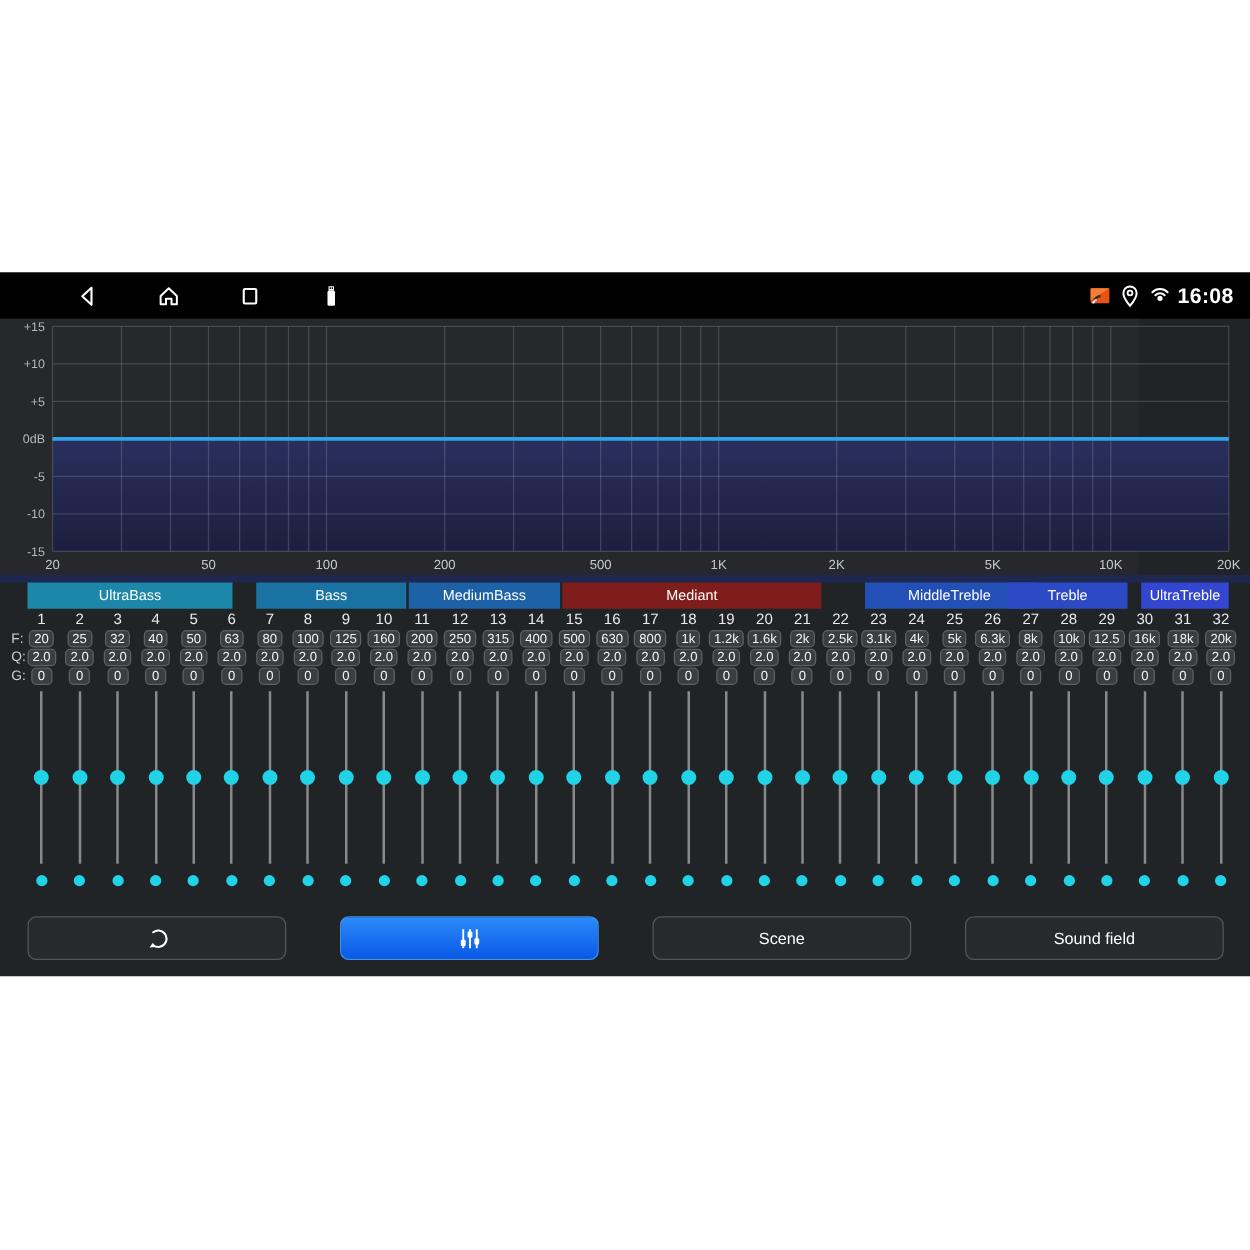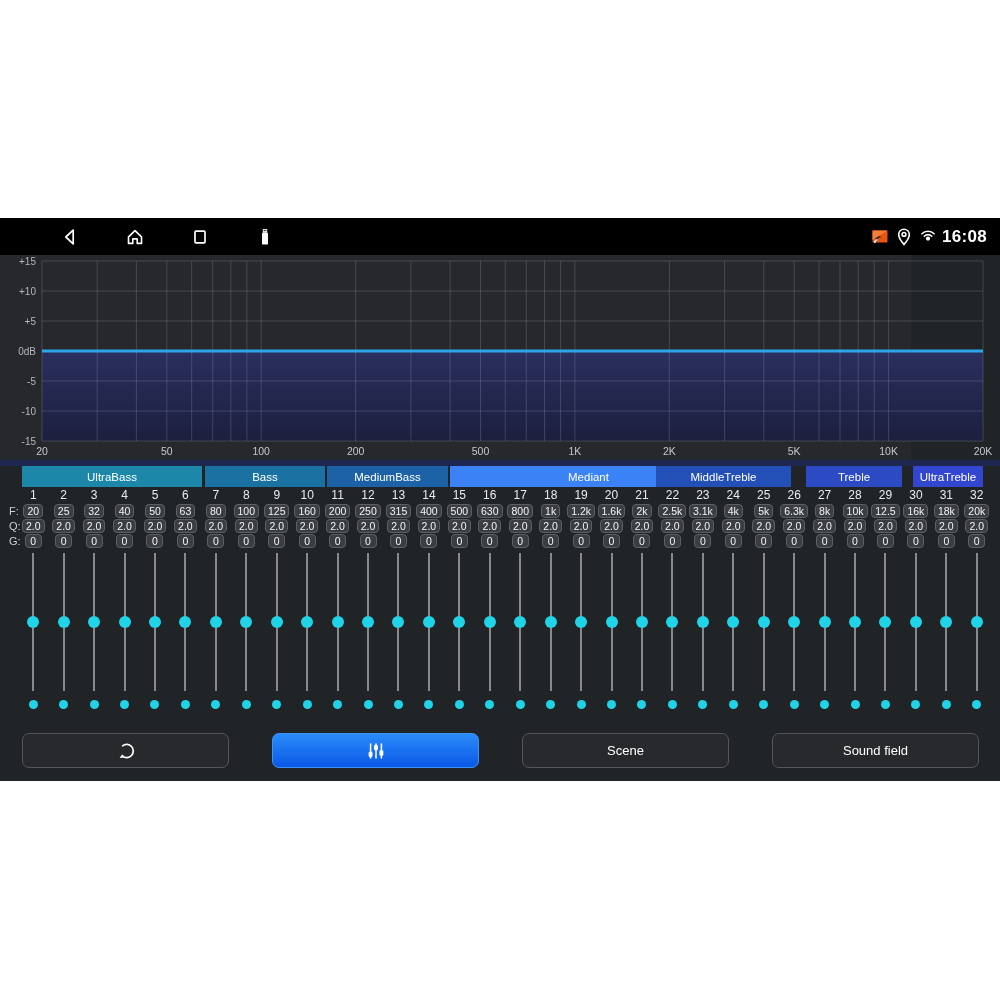--- a/index.html
+++ b/index.html
@@ -148,25 +148,25 @@
           <text x="669.3" y="200" text-anchor="middle" font-size="10.5" fill="#c6c9cc">2K</text>
           <text x="794.2" y="200" text-anchor="middle" font-size="10.5" fill="#c6c9cc">5K</text>
           <text x="888.6" y="200" text-anchor="middle" font-size="10.5" fill="#c6c9cc">10K</text>
           <text x="983.0" y="200" text-anchor="middle" font-size="10.5" fill="#c6c9cc">20K</text>
         </svg>
     </div>
 
     <div class="divider"></div>
 
     <div id="bands">
-        <div class="band" style="left: 22px; width: 180px; background: rgb(28, 135, 168);">UltraBass</div>
+        <div class="band" style="left: 22px; width: 164px; background: rgb(28, 135, 168);">UltraBass</div>
         <div class="band" style="left: 205px; width: 120px; background: rgb(26, 114, 162);">Bass</div>
         <div class="band" style="left: 327px; width: 121px; background: rgb(29, 98, 166);">MediumBass</div>
-        <div class="band" style="left: 450px; width: 207px; background: #3b82f6; padding-left: 35px;">Mediant</div>
-        <div class="band" style="left: 656px; width: 135px; background: rgb(35, 80, 182);">MiddleTreble</div>
+        <div class="band" style="left: 450px; width: 207px; background: #7f1d1d;">Mediant</div>
+        <div class="band" style="left: 692px; width: 135px; background: rgb(35, 80, 182);">MiddleTreble</div>
         <div class="band" style="left: 806px; width: 96px; background: rgb(43, 74, 196);">Treble</div>
         <div class="band" style="left: 913px; width: 70px; background: rgb(51, 70, 208);">UltraTreble</div>
       </div>
 
     <div class="rowlabel" id="lab-f">F:</div>
     <div class="rowlabel" id="lab-q">Q:</div>
     <div class="rowlabel" id="lab-g">G:</div>
 
     <div class="rowgrid" id="row-num">
         <div class="cell">

